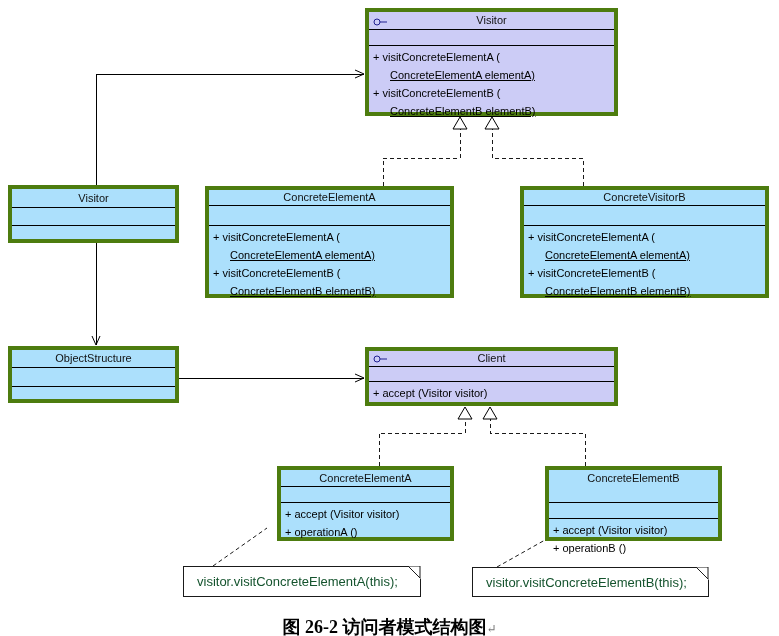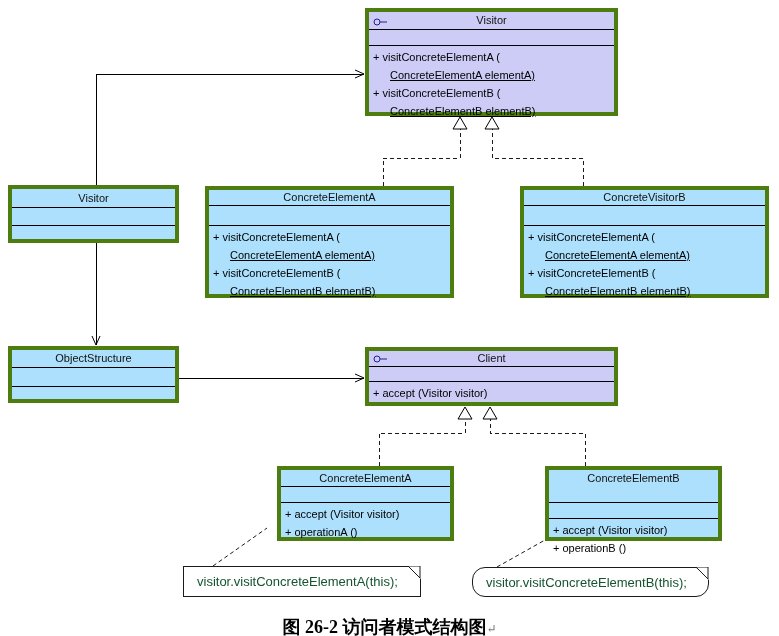--- a/index.html
+++ b/index.html
@@ -185,21 +185,21 @@
 
   <div class="note" style="left:183px;top:566px;width:238px;height:31px;">
     <span>visitor.visitConcreteElementA(this);</span>
     <svg class="note-fold" width="13" height="13">
       <polygon points="0,0 13,0 13,13" fill="#ffffff" stroke="none"></polygon>
       <path d="M0,0 L12,12" stroke="#1a1a1a" fill="none"></path>
       <path d="M0,0 L12,0 L12,12" stroke="#1a1a1a" fill="none"></path>
     </svg>
   </div>
 
-  <div class="note" style="left:472px;top:567px;width:237px;height:30px;border-radius:13px;">
+  <div class="note" style="left:472px;top:567px;width:237px;height:30px;">
     <span>visitor.visitConcreteElementB(this);</span>
     <svg class="note-fold" width="13" height="13">
       <polygon points="0,0 13,0 13,13" fill="#ffffff" stroke="none"></polygon>
       <path d="M0,0 L12,12" stroke="#1a1a1a" fill="none"></path>
       <path d="M0,0 L12,0 L12,12" stroke="#1a1a1a" fill="none"></path>
     </svg>
   </div>
 
   <div class="caption">
     <span>图 26-2  访问者模式结构图</span><span class="ret-mark">↵</span>

